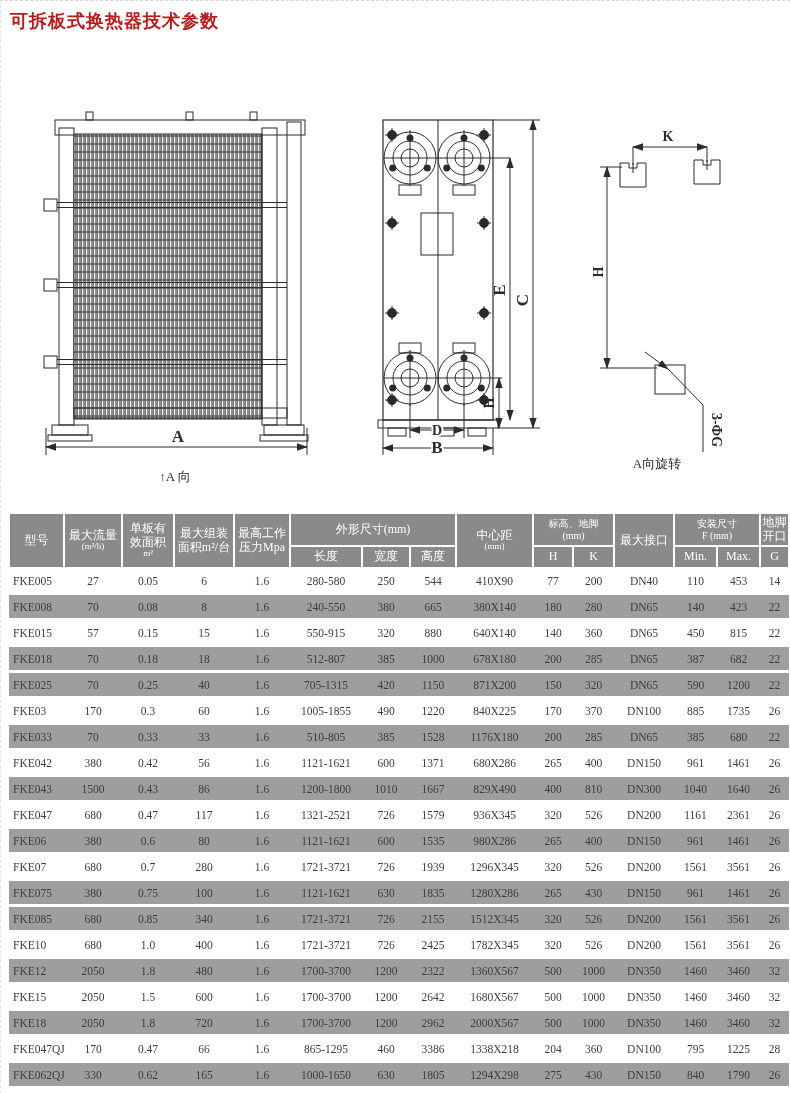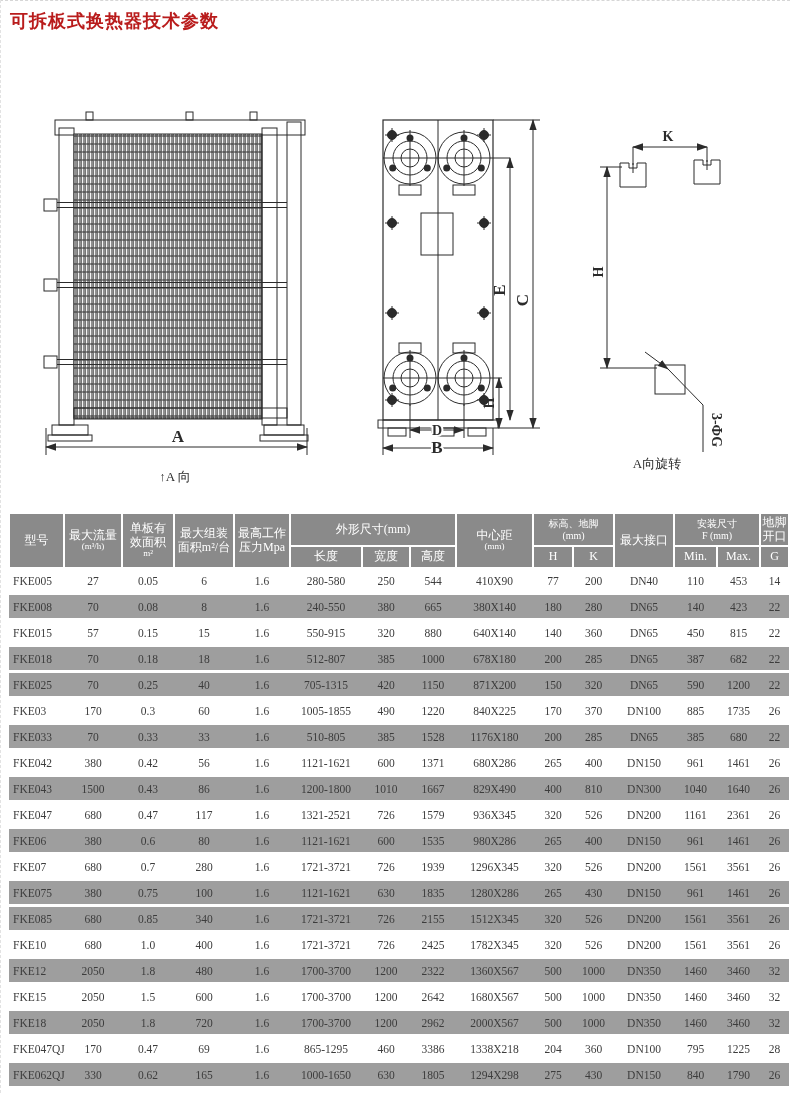--- a/index.html
+++ b/index.html
@@ -620,21 +620,21 @@
         <td>1000</td>
         <td>DN350</td>
         <td>1460</td>
         <td>3460</td>
         <td>32</td>
       </tr>
       <tr>
         <td class="model">FKE047QJ</td>
         <td>170</td>
         <td>0.47</td>
-        <td>69</td>
+        <td>66</td>
         <td>1.6</td>
         <td>865-1295</td>
         <td>460</td>
         <td>3386</td>
         <td>1338X218</td>
         <td>204</td>
         <td>360</td>
         <td>DN100</td>
         <td>795</td>
         <td>1225</td>

